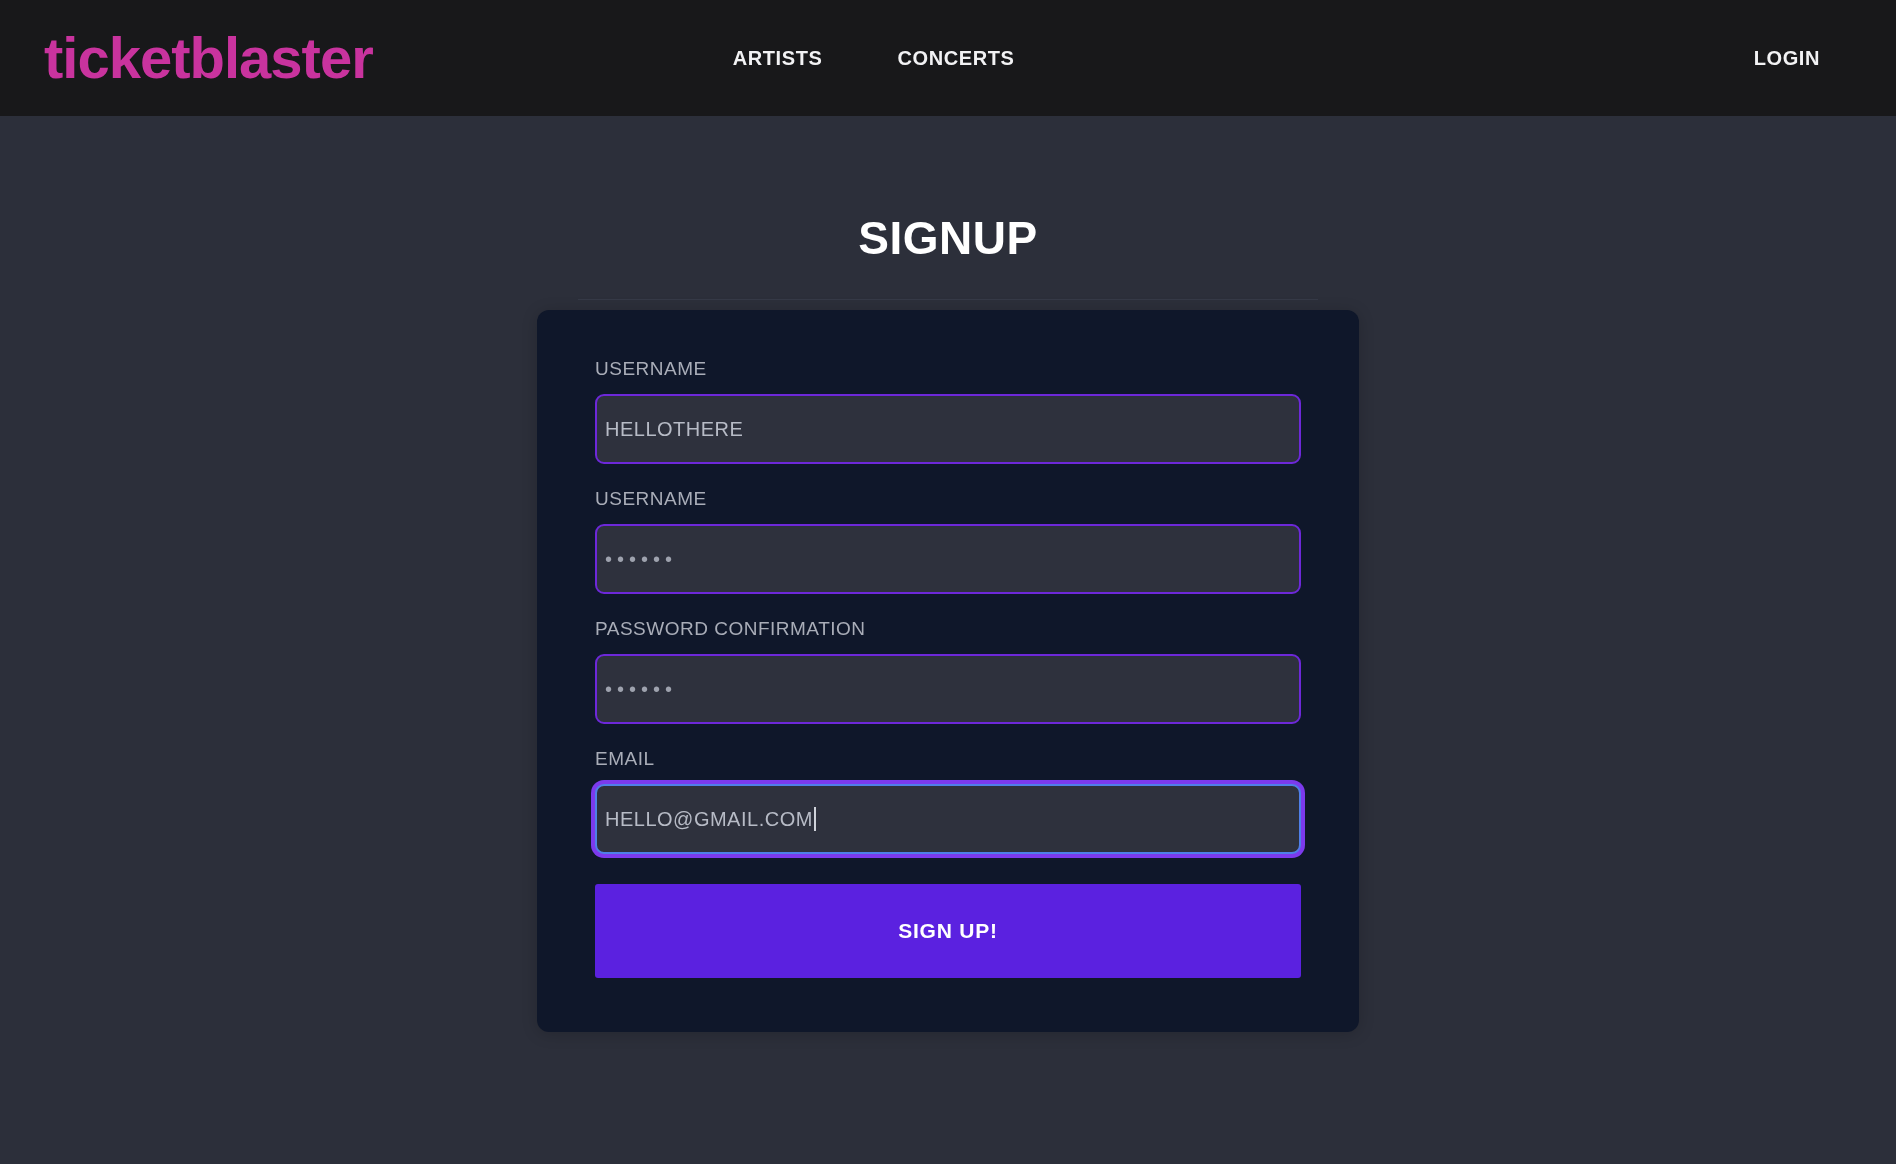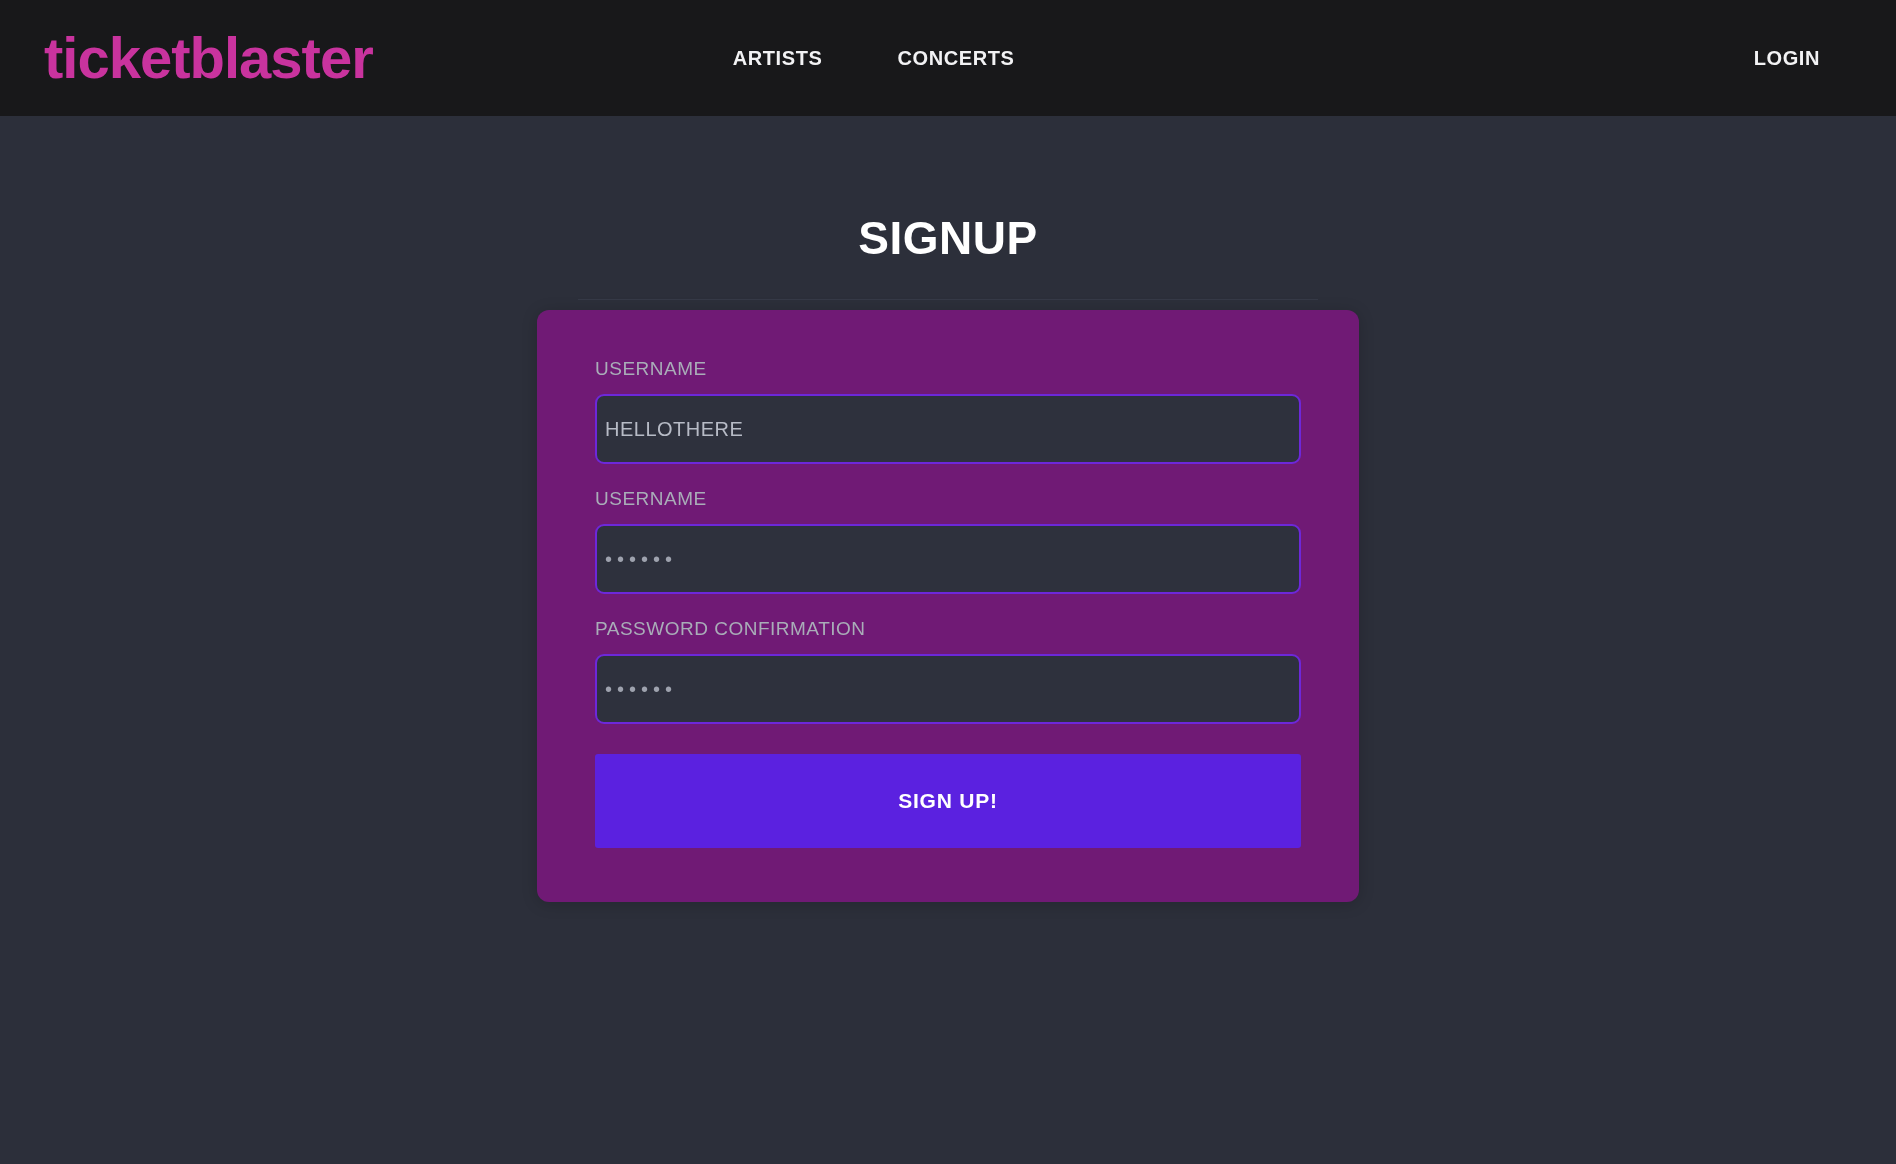--- a/index.html
+++ b/index.html
@@ -79,21 +79,21 @@
 
   .title-divider {
     width: 740px;
     height: 1px;
     background: #363a47;
     margin-bottom: 0px;
   }
 
   .form-card {
     width: 822px;
-    background: #701a75;
+    background: #0f172a;
     border-radius: 12px;
     padding: 48px 58px 54px 58px;
     box-shadow: 0 2px 16px rgba(0,0,0,0.18);
     margin-top: 10px;
   }
 
   .field {
     margin-bottom: 24px;
   }
 
@@ -207,18 +207,25 @@
 
     
     <div class="field">
       <label class="field-label">PASSWORD CONFIRMATION</label>
       <div class="text-input">
         <span class="pw-dots">••••••</span>
       </div>
     </div>
 
     
+    <div class="field field-focused">
+      <label class="field-label">EMAIL</label>
+      <div class="text-input">
+        <span class="input-text">HELLO@GMAIL.COM</span>
+          <span class="caret"></span>
+      </div>
+    </div>
 
     
     <button type="submit" class="submit-button">SIGN UP!</button>
 
   </form>
 </main>
 
 </body></html>

